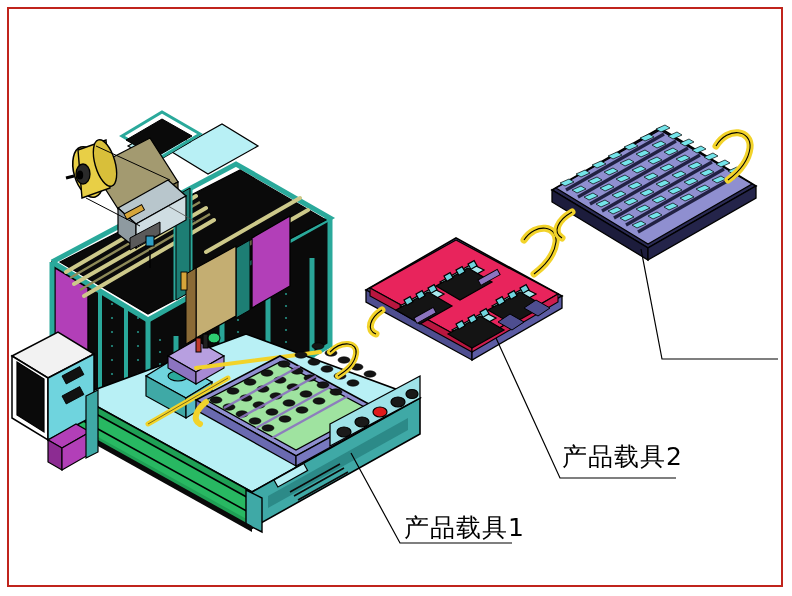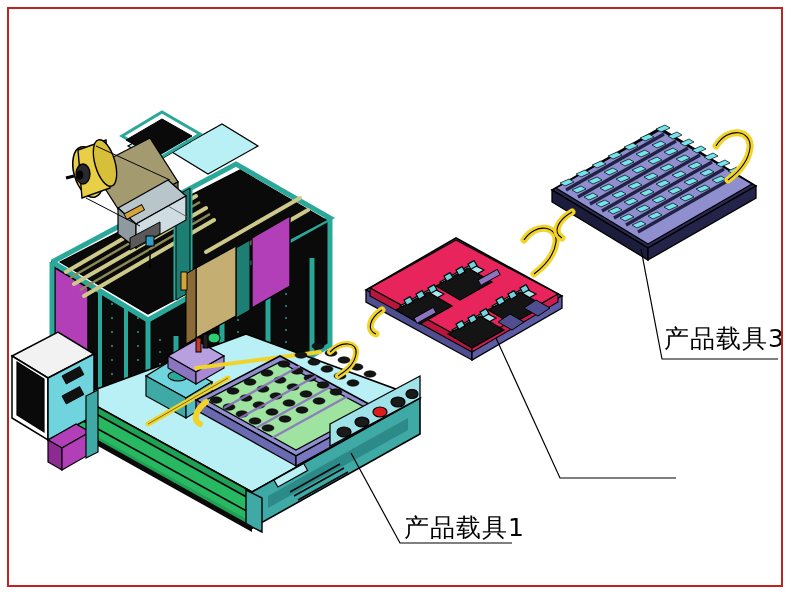--- a/index.html
+++ b/index.html
@@ -465,16 +465,16 @@
     </g>
 
     <g stroke="#000" fill="none">
       <polyline points="351,453 400,543 512,543" stroke-width="1.2"></polyline>
       <polyline points="496,338 560,478 676,478" stroke-width="1.2"></polyline>
       <polyline points="641,249 662,359 778,359" stroke-width="1.2"></polyline>
     </g>
   </svg>
 
   <div class="lbl" id="lbl1">产品载具1</div>
-  <div class="lbl" id="lbl3">产品载具3</div>
+  <div class="lbl" id="lbl2">产品载具2</div>
 
   <div id="border-frame"></div>
 </div>
 
 </body></html>

